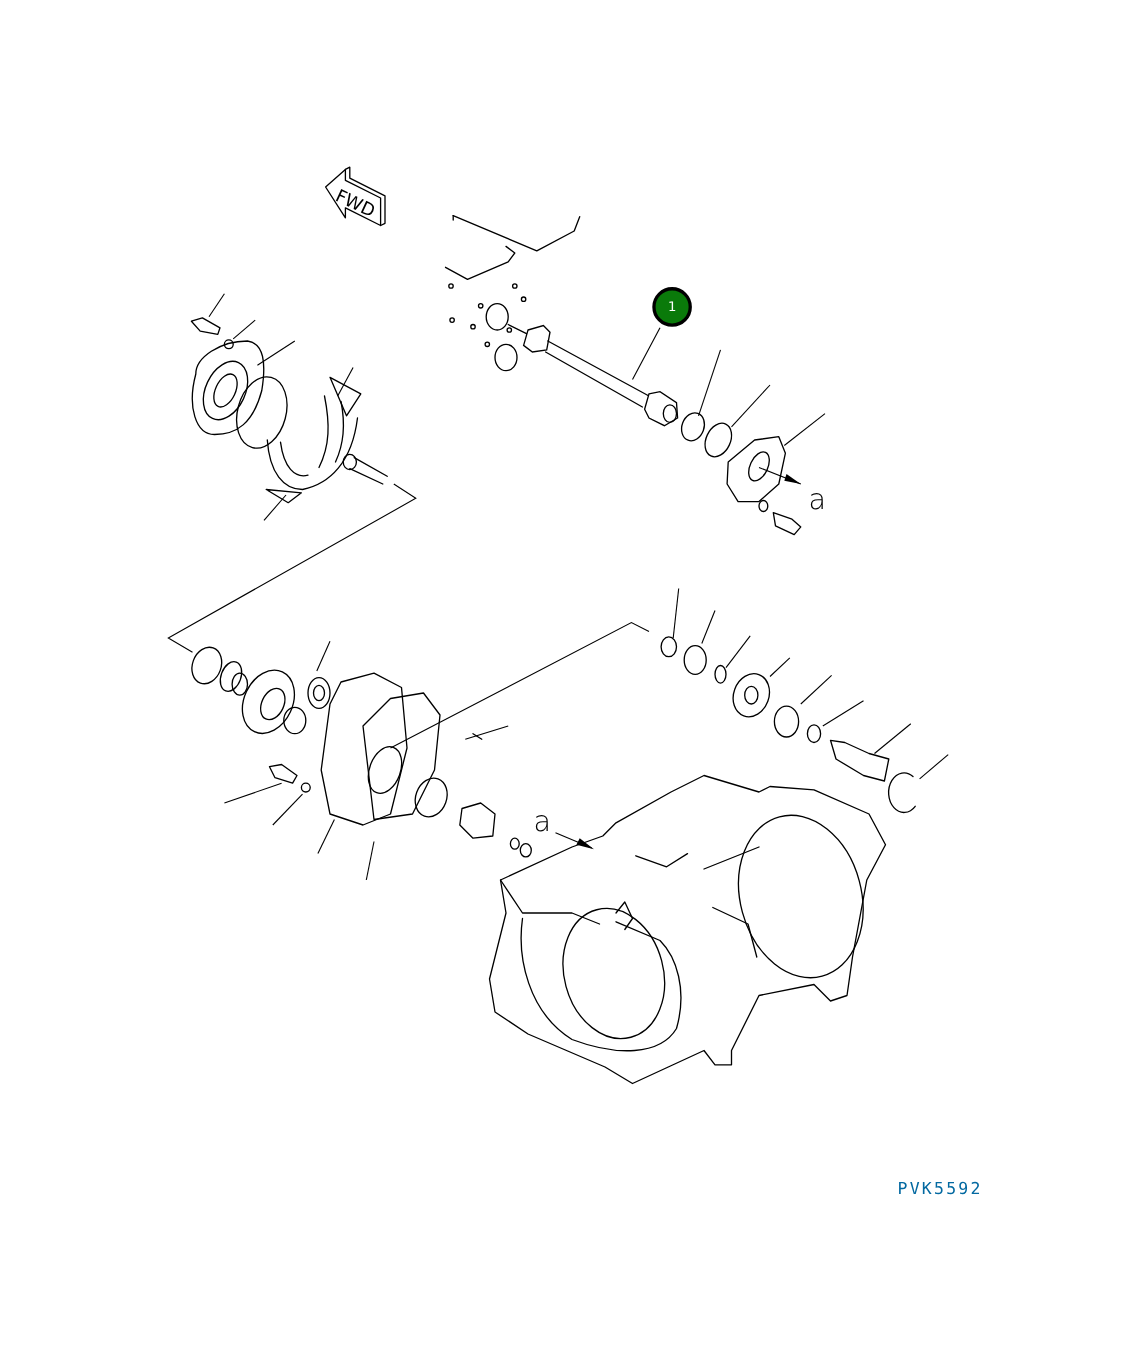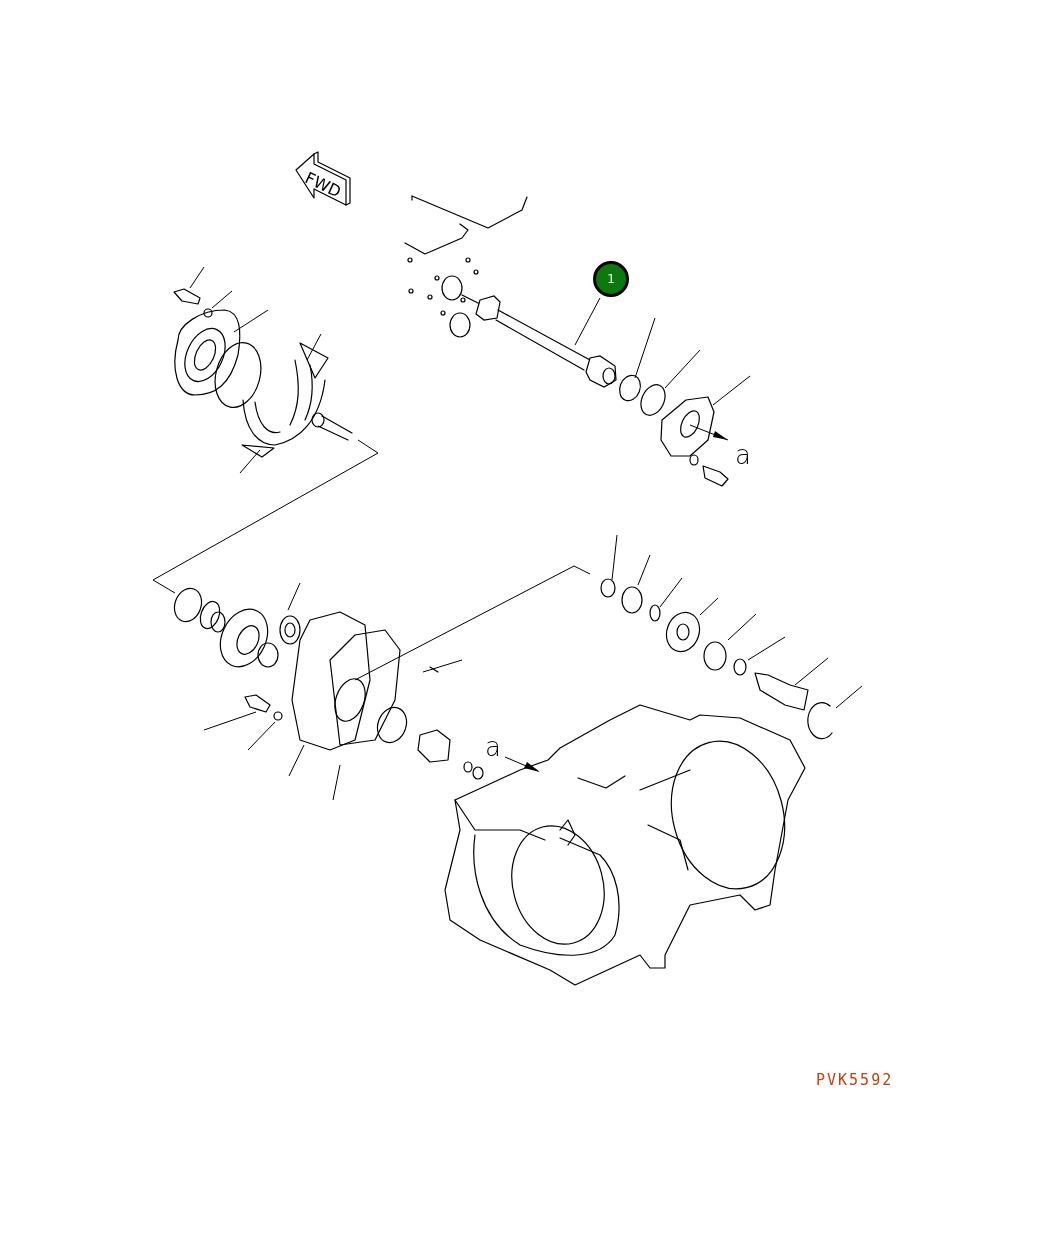--- a/index.html
+++ b/index.html
@@ -2,21 +2,21 @@
 <html><head>
 <meta charset="utf-8">
 <style>
   html, body { margin: 0; padding: 0; background: #ffffff; }
   body { width: 1037px; height: 1236px; position: relative; overflow: hidden; font-family: "DejaVu Sans Mono", monospace; }
   #diagram { position: absolute; left: 0; top: 0; width: 1037px; height: 1236px; }
   .ln { fill: none; stroke: #000; stroke-width: 1.2; stroke-linejoin: round; stroke-linecap: round; }
   .lead { fill: none; stroke: #000; stroke-width: 1; }
   .fill-w { fill: #fff; stroke: #000; stroke-width: 1.2; }
   .callout { position: absolute; width: 36px; height: 36px; border-radius: 50%; background: #0a7a0a; border: 3px solid #000; box-sizing: border-box; color: #fff; font-family: "DejaVu Sans", sans-serif; font-size: 12px; display: flex; align-items: center; justify-content: center; cursor: pointer; }
-  .drawing-id { position: absolute; left: 816px; top: 1071px; font-family: "DejaVu Sans Mono", monospace; font-size: 15px; letter-spacing: 2px; color: #c2410c; }
+  .drawing-id { position: absolute; left: 816px; top: 1071px; font-family: "DejaVu Sans Mono", monospace; font-size: 15px; letter-spacing: 2px; color: #0369a1; }
   .view-label { position: absolute; font-family: "DejaVu Sans", sans-serif; font-size: 26px; color: #000; font-weight: 200; }
 </style>
 </head>
 <body>
 
 <svg id="diagram" viewBox="0 0 1037 1236" xmlns="http://www.w3.org/2000/svg">
 
   <g>
     <polygon class="ln" points="296,170 314,154 314,164 346,180 346,205 314,189 314,198"></polygon>
     <polyline class="ln" points="314,154 318,152 318,162 350,178 350,203 346,205"></polyline>

